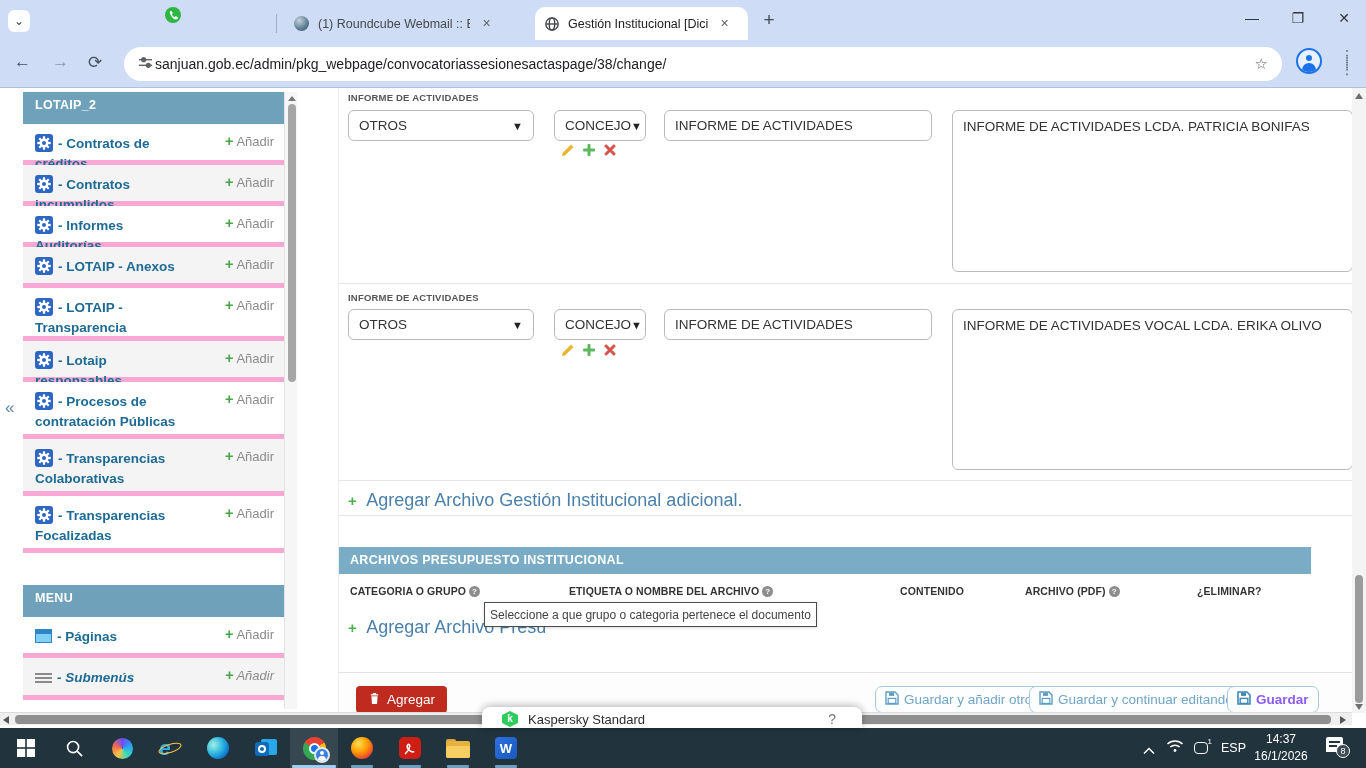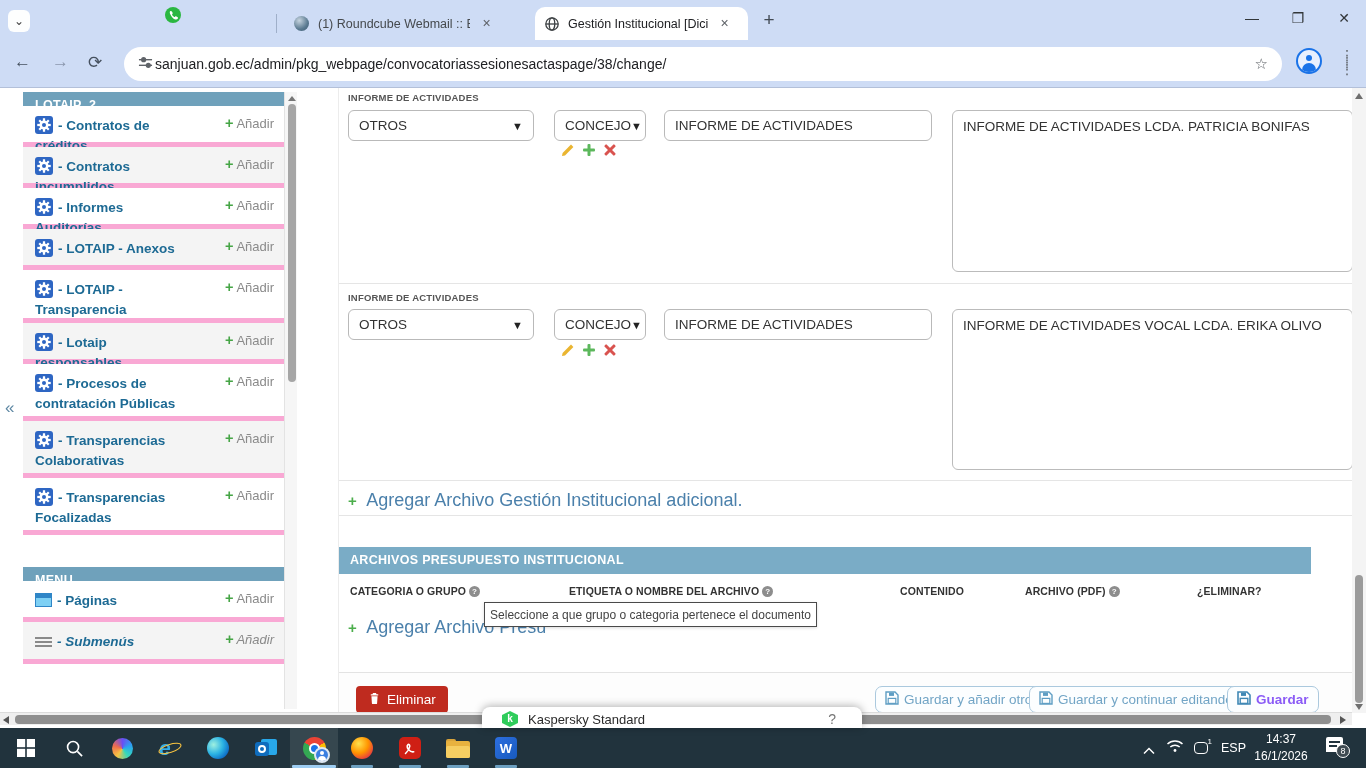--- a/index.html
+++ b/index.html
@@ -31,21 +31,21 @@
   .avatar .hd { position:absolute; left:8px; top:5px; width:6px; height:6px; border-radius:50%; background:#1a73e8; }
   .avatar .bd { position:absolute; left:4px; top:13px; width:14px; height:10px; border-radius:7px 7px 0 0; background:#1a73e8; }
   .kebab { position:absolute; left:1340px; top:12px; color:#5f6368; font-size:14px; letter-spacing:0; line-height:7px; width:10px; text-align:center; }
 
   
   .page { position:absolute; left:0; top:88px; width:1352px; height:625px; background:#fff; overflow:hidden; }
   .collapse { position:absolute; left:5px; top:310px; font-size:17px; color:#5d87a3; }
 
   
   .sidebar { position:absolute; left:23px; top:4px; width:261px; }
-  .sbheader { height:14px; background:#6fa1bb; color:#fff; font-size:12.5px; font-weight:bold; line-height:26px; padding-left:12px; letter-spacing:.3px; }
+  .sbheader { height:32px; background:#6fa1bb; color:#fff; font-size:12.5px; font-weight:bold; line-height:26px; padding-left:12px; letter-spacing:.3px; }
   .sbitem { position:relative; padding:9px 8px 9px 12px; border-bottom:5px solid #f9a8d4; background:#fff; }
   .sbitem.alt { background:#f4f4f4; }
   .sblabel { display:inline; font-size:13.5px; font-weight:bold; color:#1d6a94; line-height:19px; }
   .sbtext { display:block; padding-right:88px; line-height:19px; }
   .gear { display:inline-block; width:18px; height:18px; background:#2e66c3; border-radius:3px; vertical-align:-4px; margin-right:5px; position:relative; }
   .pagesico { display:inline-block; width:17px; height:14px; background:#7ed0f4; border:1px solid #2f86c7; border-top:5px solid #2f86c7; vertical-align:-2px; margin-right:5px; }
   .subico { display:inline-block; width:17px; height:13px; vertical-align:-2px; margin-right:5px; }
   .subico i { display:block; height:2px; background:#8a8a8a; margin:2px 0; }
   .addlink { position:absolute; right:10px; top:9px; font-size:13px; color:#8a8a8a; }
   .addlink b { color:#46a546; font-size:14.5px; margin-right:3px; }
@@ -426,21 +426,21 @@
     <div class="tooltip">Seleccione a que grupo o categoria pertenece el documento</div>
 
     <div class="footer">
       <div class="delbtn">
         <span>
           <svg viewBox="0 0 14 14" width="13" height="13">
               <path fill="#fff" d="M5.4 1.2h3.2l.6 1.1H11v1.4H3V2.3h1.8z"></path>
               <path fill="#fff" d="M3.7 4.6h6.6l-.5 7.4a1 1 0 0 1-1 .9H5.2a1 1 0 0 1-1-.9z"></path>
             </svg>
         </span>
-        <span>Eliminar</span>
+        <span>Agregar</span>
       </div>
       <div class="savebtn" style="left:536px;">
         <span><svg viewBox="0 0 14 14" width="14" height="14" fill="#5f9ec4">
               <path d="M1 1h9l3 3v9H1z" fill="none" stroke="#5f9ec4" stroke-width="1.4"></path>
               <rect x="4" y="1.5" width="5" height="3.4"></rect>
               <rect x="3.2" y="7.4" width="7.6" height="5" fill="none" stroke="#5f9ec4" stroke-width="1.2"></rect>
             </svg></span>
         <span>Guardar y añadir otro</span>
       </div>
       <div class="savebtn" style="left:690px;">

